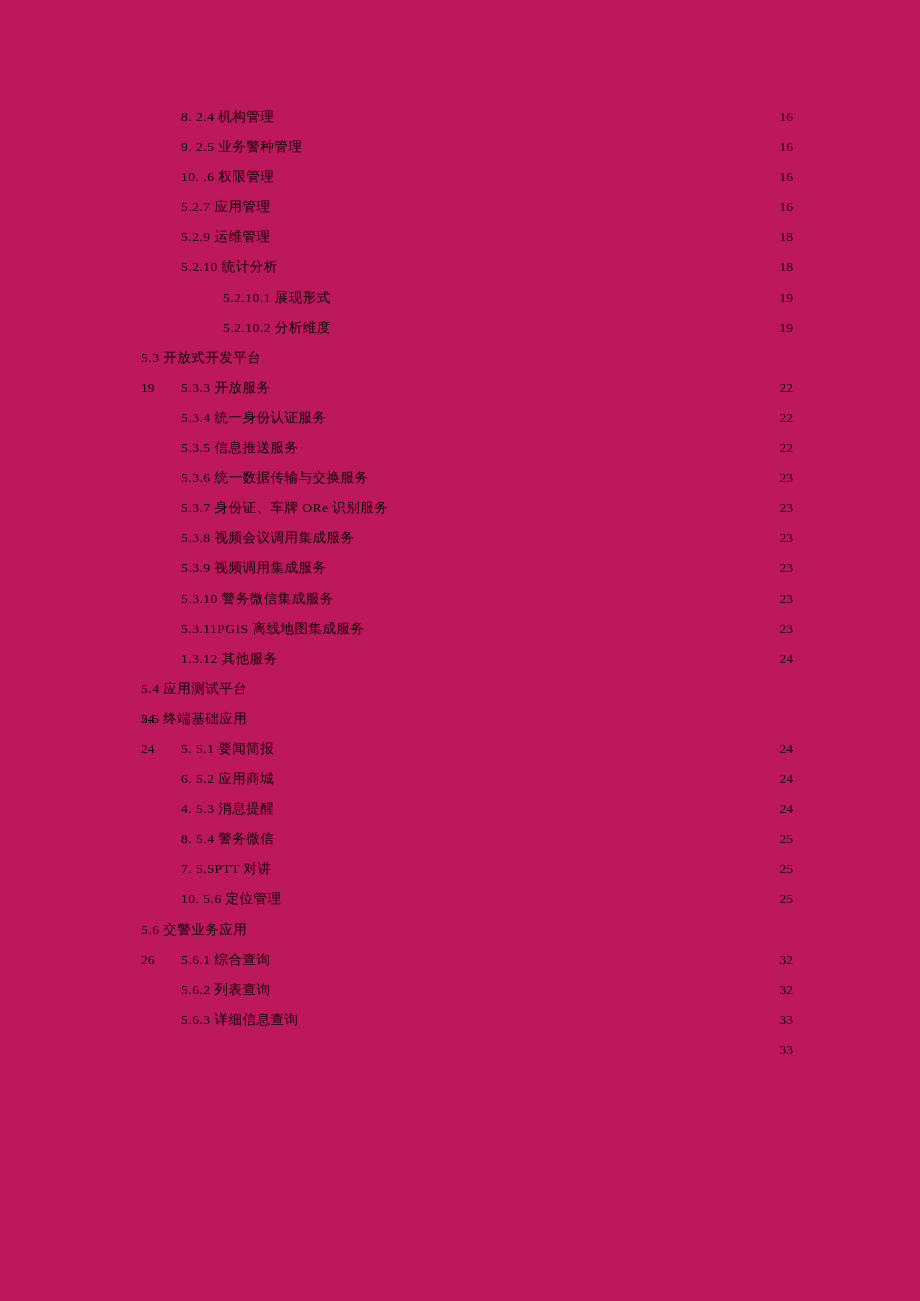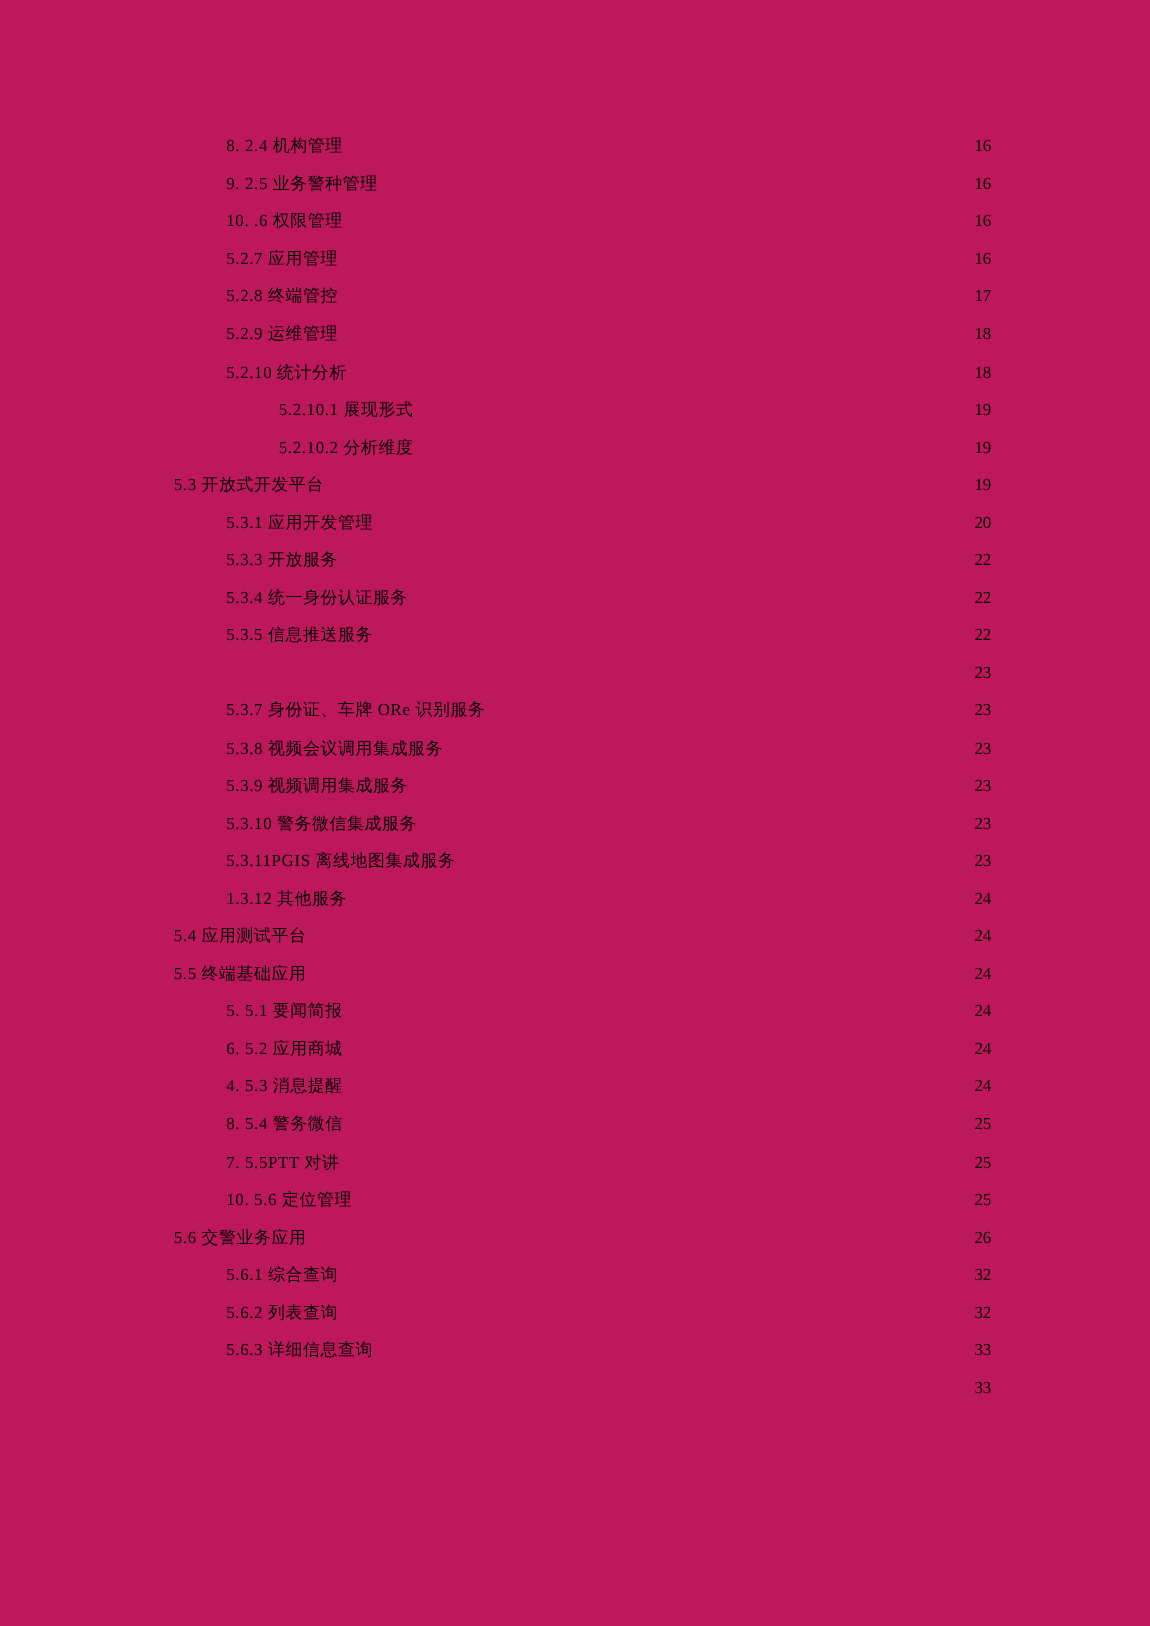--- a/index.html
+++ b/index.html
@@ -25,21 +25,21 @@
     right: 127px;
     top: 102px;
   }
   .toc-row {
     display: flex;
     align-items: baseline;
     white-space: nowrap;
     height: 30.1px;
     line-height: 30.1px;
   }
-  .ind-0 { padding-left: 0;   }
+  .ind-0 { padding-left: 0; flex-direction: column;   }
   .ind-1 { padding-left: 42px; }
   .ind-2 { padding-left: 84px; }
   .label {
     flex: 0 0 auto;
     letter-spacing: 0.5px;
   }
   .leader {
     flex: 1 1 auto;
     overflow: hidden;
     position: relative;
@@ -79,25 +79,20 @@
         <span class="label">10.   .6 权限管理</span>
         <span class="leader"></span>
         <span class="pg">16</span>
       </div>
       <div class="toc-row ind-1">
         <span class="label">5.2.7 应用管理</span>
         <span class="leader"></span>
         <span class="pg">16</span>
       </div>
       <div class="toc-row ind-1">
-        <span class="label">5.2.8 终端管控</span>
-        <span class="leader"></span>
-        <span class="pg">17</span>
-      </div>
-      <div class="toc-row ind-1">
         <span class="label">5.2.9 运维管理</span>
         <span class="leader"></span>
         <span class="pg">18</span>
       </div>
       <div class="toc-row ind-1">
         <span class="label">5.2.10 统计分析</span>
         <span class="leader"></span>
         <span class="pg">18</span>
       </div>
       <div class="toc-row ind-2">
@@ -109,40 +104,36 @@
         <span class="label">5.2.10.2 分析维度</span>
         <span class="leader"></span>
         <span class="pg">19</span>
       </div>
       <div class="toc-row ind-0">
         <span class="label">5.3 开放式开发平台</span>
         <span class="leader"></span>
         <span class="pg">19</span>
       </div>
       <div class="toc-row ind-1">
-        <span class="label">5.3.1 应用开发管理</span>
-        <span class="leader"></span>
-        <span class="pg">20</span>
-      </div>
-      <div class="toc-row ind-1">
         <span class="label">5.3.3 开放服务</span>
         <span class="leader"></span>
         <span class="pg">22</span>
       </div>
       <div class="toc-row ind-1">
         <span class="label">5.3.4 统一身份认证服务</span>
         <span class="leader"></span>
         <span class="pg">22</span>
       </div>
       <div class="toc-row ind-1">
         <span class="label">5.3.5 信息推送服务</span>
         <span class="leader"></span>
         <span class="pg">22</span>
       </div>
       <div class="toc-row ind-1">
+        <span class="label">5.3.6 统一数据传输与交换服务</span>
         <span class="leader"></span>
         <span class="pg">23</span>
       </div>
       <div class="toc-row ind-1">
         <span class="label">5.3.7 身份证、车牌 ORe 识别服务</span>
         <span class="leader"></span>
         <span class="pg">23</span>
       </div>
       <div class="toc-row ind-1">
         <span class="label">5.3.8 视频会议调用集成服务</span>

